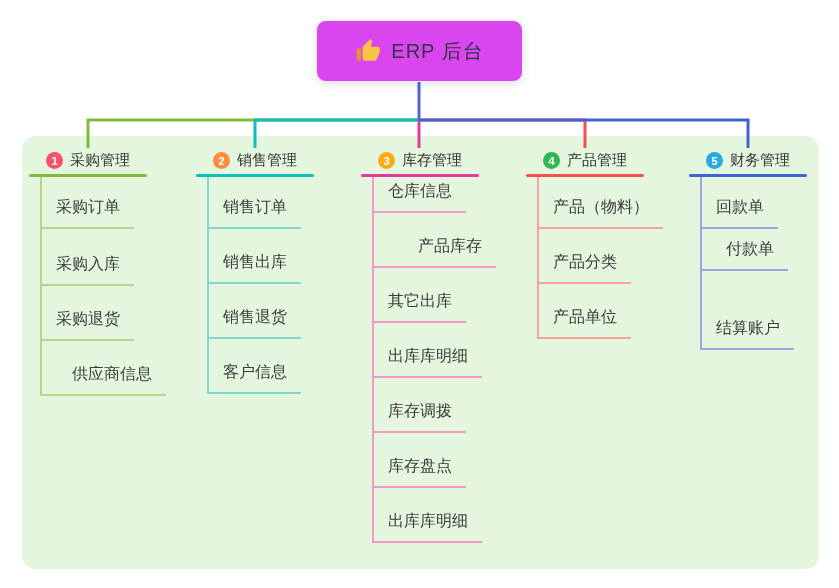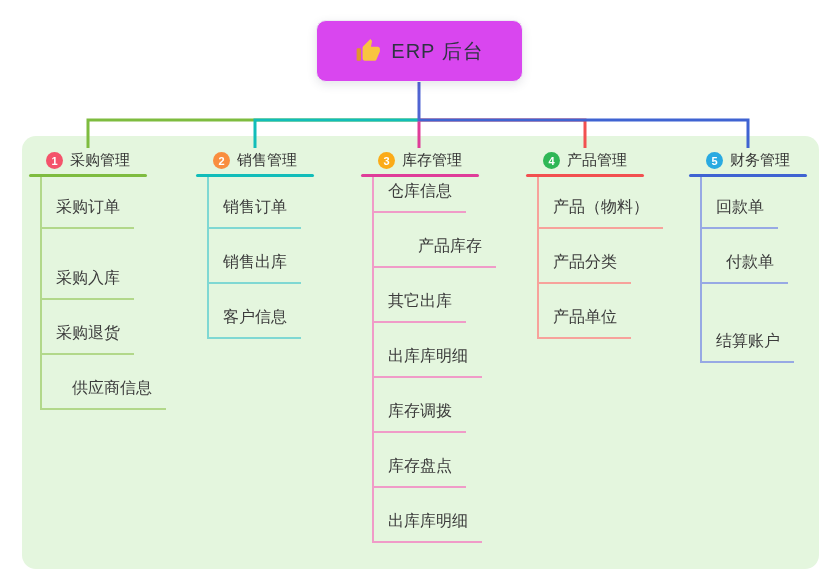--- a/index.html
+++ b/index.html
@@ -100,34 +100,35 @@
   <div id="branches">
       <div class="branch" style="left: 29px; top: 147px;">
         <div class="branch-label">
           <span class="num-badge" style="background: rgb(244, 83, 107);">1</span>
           <span class="branch-title">采购管理</span>
         </div>
         <div class="branch-underline" style="background: rgb(126, 188, 63);"></div>
       </div>
       <div class="sub-list" style="left: 40px; top: 177px; border-left-color: rgb(178, 216, 138);">
         <div class="sub-item" style="height: 52px; border-bottom-color: rgb(178, 216, 138);">采购订单</div>
-        <div class="sub-item" style="height: 71px; border-bottom-color: rgb(178, 216, 138);">采购入库</div>
+        <div class="sub-item" style="height: 57px; border-bottom-color: rgb(178, 216, 138);">采购入库</div>
         <div class="sub-item" style="height: 55px; border-bottom-color: rgb(178, 216, 138);">采购退货</div>
         <div class="sub-item" style="height: 55px; border-bottom-color: rgb(178, 216, 138); padding-left: 30px;">供应商信息</div>
       </div>
       <div class="branch" style="left: 196px; top: 147px;">
         <div class="branch-label">
           <span class="num-badge" style="background: rgb(249, 142, 63);">2</span>
           <span class="branch-title">销售管理</span>
         </div>
         <div class="branch-underline" style="background: rgb(17, 189, 185);"></div>
       </div>
       <div class="sub-list" style="left: 207px; top: 177px; border-left-color: rgb(127, 216, 211);">
         <div class="sub-item" style="height: 52px; border-bottom-color: rgb(127, 216, 211);">销售订单</div>
         <div class="sub-item" style="height: 55px; border-bottom-color: rgb(127, 216, 211);">销售出库</div>
+        <div class="sub-item" style="height: 55px; border-bottom-color: rgb(127, 216, 211);">销售退货</div>
         <div class="sub-item" style="height: 55px; border-bottom-color: rgb(127, 216, 211);">客户信息</div>
       </div>
       <div class="branch" style="left: 361px; top: 147px;">
         <div class="branch-label">
           <span class="num-badge" style="background: rgb(251, 171, 24);">3</span>
           <span class="branch-title">库存管理</span>
         </div>
         <div class="branch-underline" style="background: rgb(223, 61, 153);"></div>
       </div>
       <div class="sub-list" style="left: 372px; top: 177px; border-left-color: rgb(240, 155, 200);">
@@ -153,18 +154,18 @@
       </div>
       <div class="branch" style="left: 689px; top: 147px;">
         <div class="branch-label">
           <span class="num-badge" style="background: rgb(41, 170, 225);">5</span>
           <span class="branch-title">财务管理</span>
         </div>
         <div class="branch-underline" style="background: rgb(63, 99, 210);"></div>
       </div>
       <div class="sub-list" style="left: 700px; top: 177px; border-left-color: rgb(151, 169, 228);">
         <div class="sub-item" style="height: 52px; border-bottom-color: rgb(151, 169, 228);">回款单</div>
-        <div class="sub-item" style="height: 55px; border-bottom-color: rgb(151, 169, 228); padding-left: 24px;">付款单</div>
+        <div class="sub-item" style="height: 42px; border-bottom-color: rgb(151, 169, 228); padding-left: 24px;">付款单</div>
         <div class="sub-item" style="height: 63px; border-bottom-color: rgb(151, 169, 228); margin-top: 16px;">结算账户</div>
       </div>
     </div>
 
 </div>
 
 </body></html>

